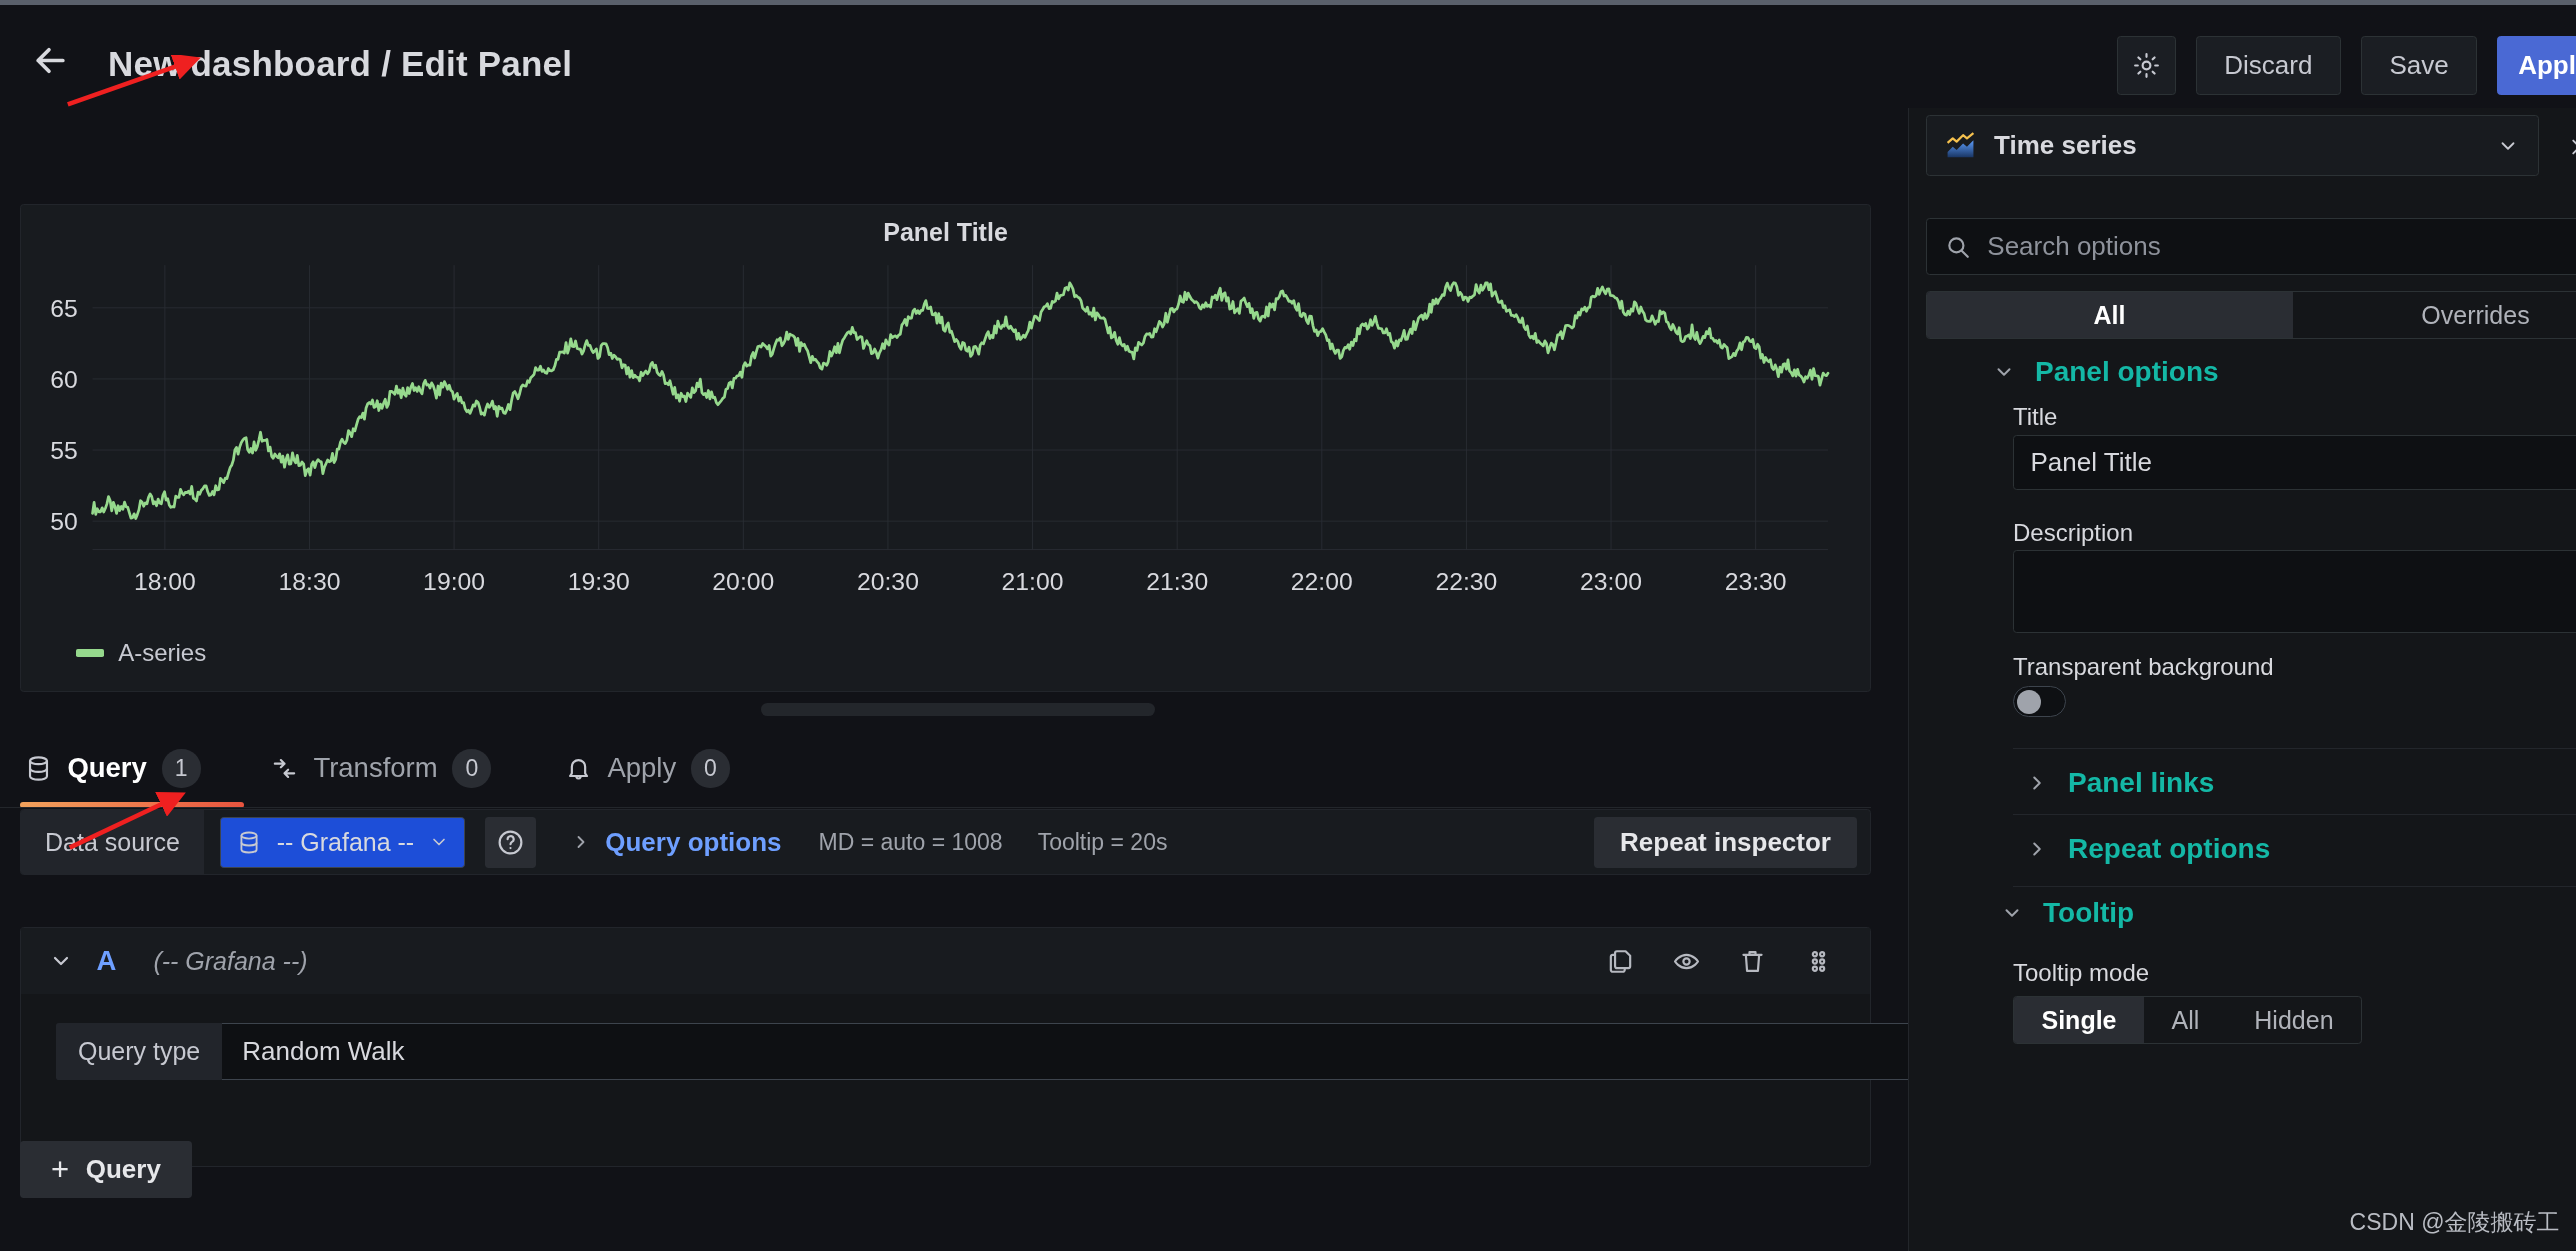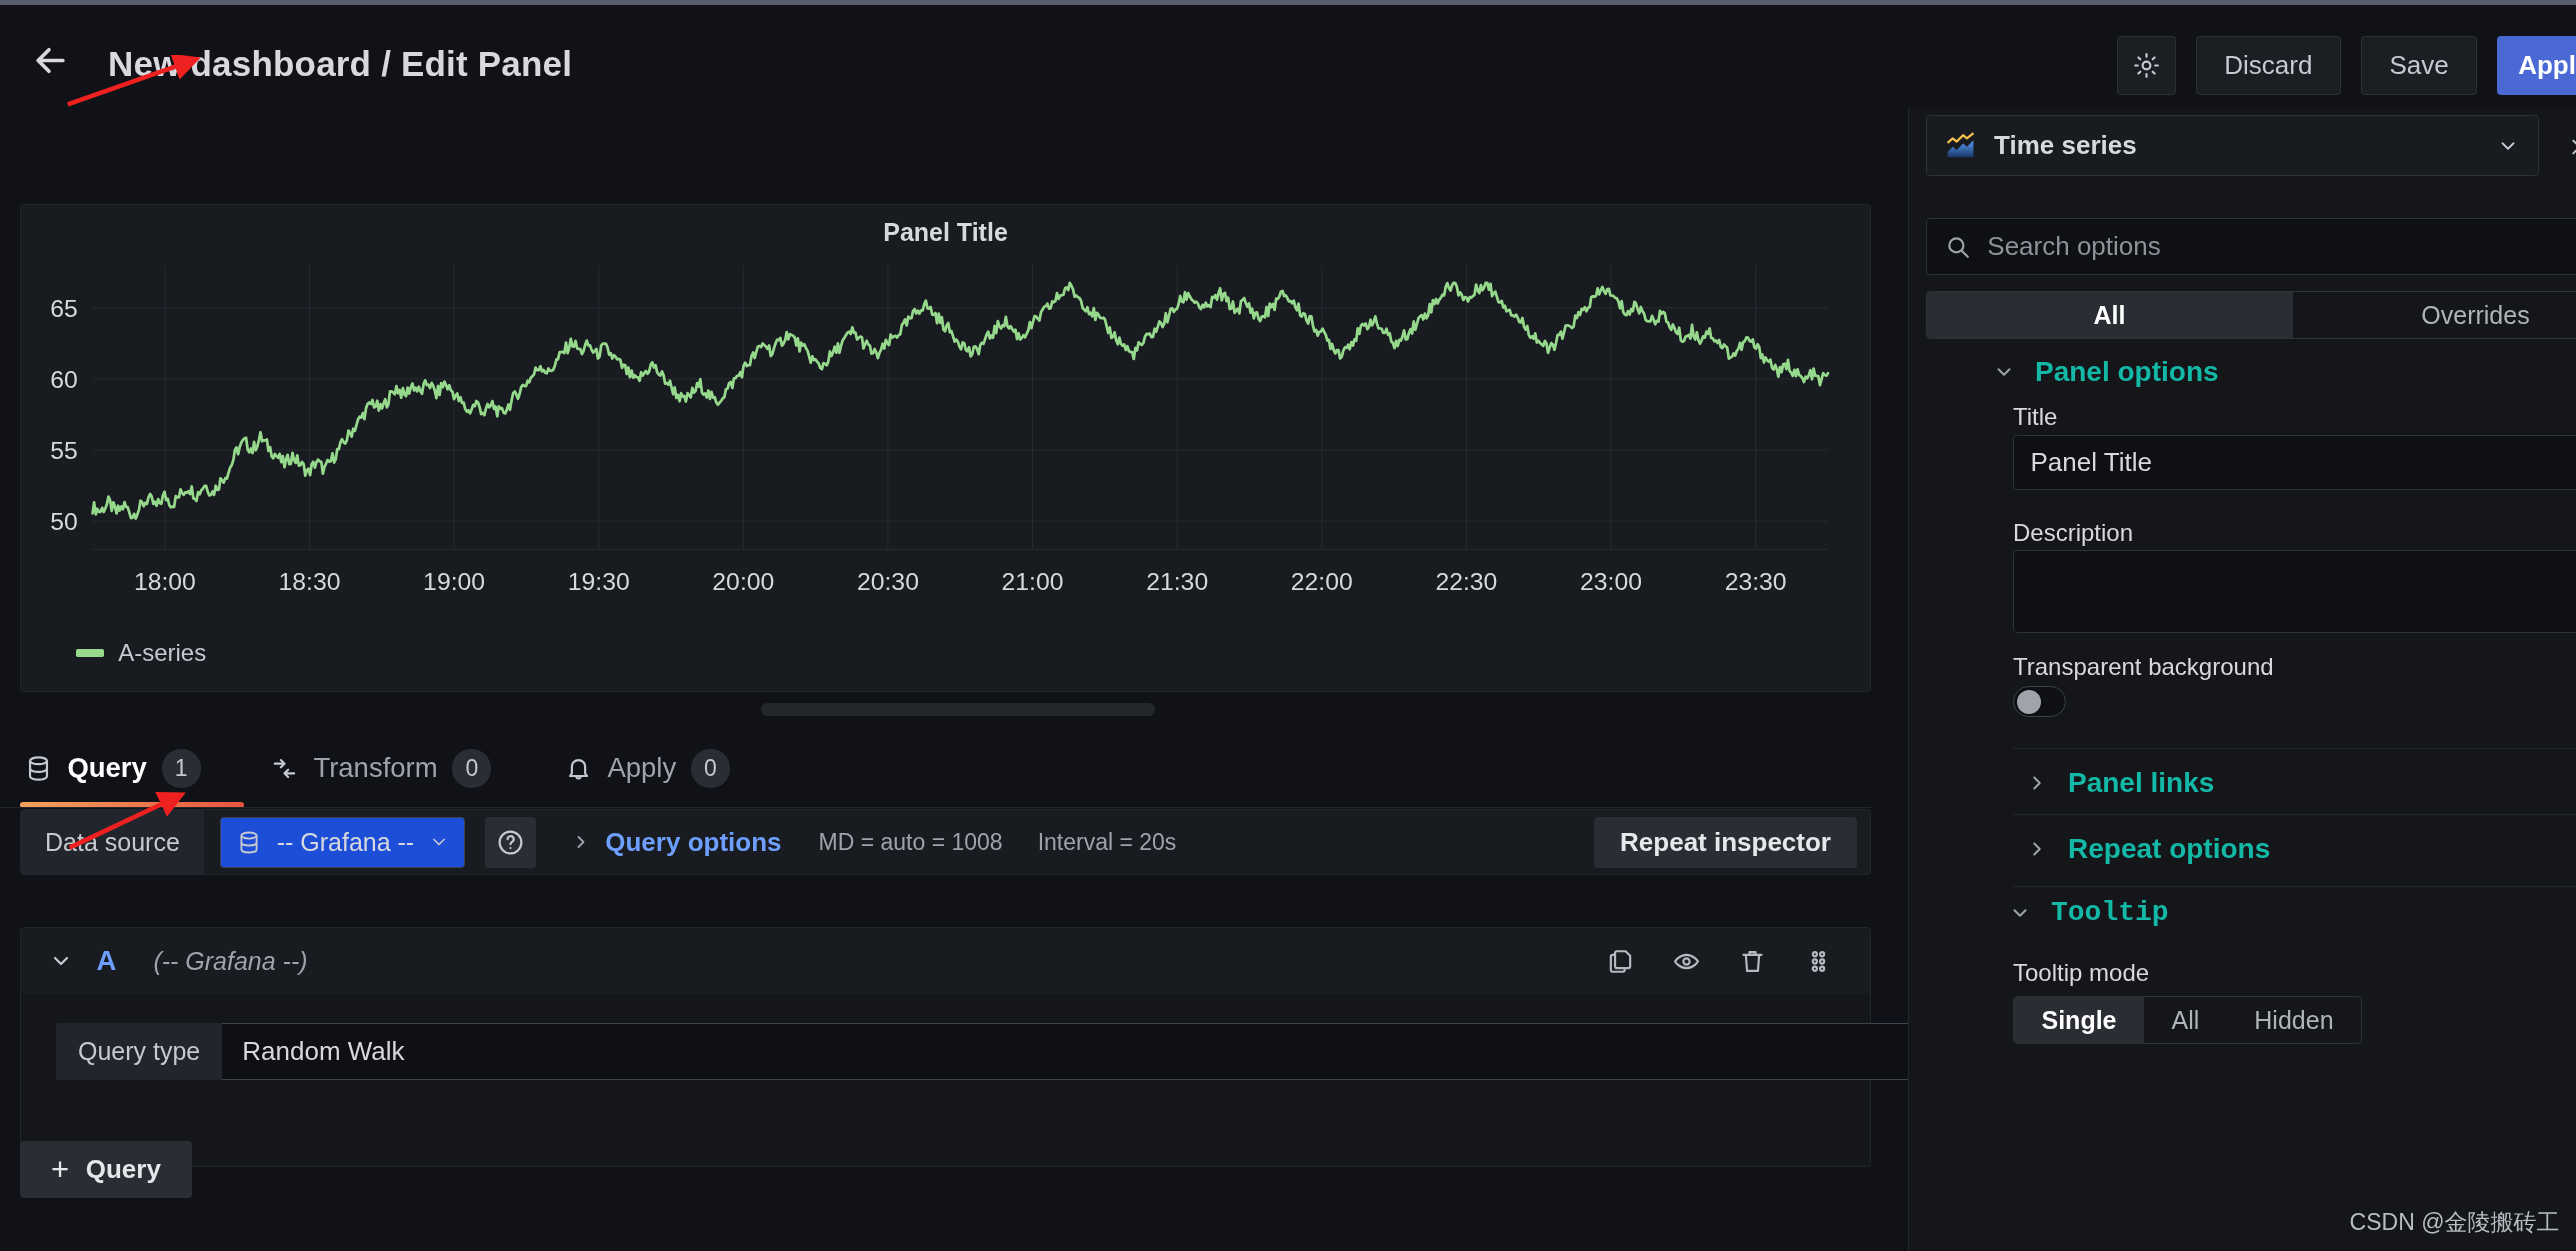--- a/index.html
+++ b/index.html
@@ -417,21 +417,21 @@
         <circle cx="12" cy="16.6" r=".9" fill="#c7c9d1" stroke="none"></circle>
       </svg>
     </div>
     <div class="qopt">
       <svg viewBox="0 0 24 24">
           <path d="M9 6l6 6-6 6" stroke-linecap="round" stroke-linejoin="round"></path>
         </svg>
       <span class="qotxt">Query options</span>
     </div>
     <div class="qmeta">MD = auto = 1008</div>
-    <div class="qmeta second">Interval = 20s</div>
+    <div class="qmeta second">Tooltip = 20s</div>
     <div class="qinspect">Repeat inspector</div>
   </div>
 
   <div class="qbox">
     <div class="qhead">
       <svg class="caret" viewBox="0 0 24 24">
           <path d="M6 9l6 6 6-6" stroke-linecap="round" stroke-linejoin="round"></path>
         </svg>
       <span class="refid">A</span>
       <span class="dsname">(-- Grafana --)</span>
@@ -548,21 +548,21 @@
 
     <div class="sect" style="left:117px; top:725px;">
       <svg viewBox="0 0 24 24">
           <path d="M9 6l6 6-6 6" stroke-linecap="round" stroke-linejoin="round"></path>
         </svg>
       <span class="stitle">Repeat options</span>
     </div>
 
     <div class="divider-h" style="top:778px;"></div>
 
-    <div class="sect" style="left:100px; top:789px;font-family:Liberation Mono, monospace;">
+    <div class="sect" style="left:92px; top:789px;">
       <svg viewBox="0 0 24 24">
           <path d="M6 9l6 6 6-6" stroke-linecap="round" stroke-linejoin="round"></path>
         </svg>
       <span class="stitle">Tooltip</span>
     </div>
 
     <div class="fld-label" style="top:851px;">Tooltip mode</div>
     <div class="seg3" style="left:104px; top:888px;">
       <div class="s3 active">Single</div>
       <div class="s3">All</div>

